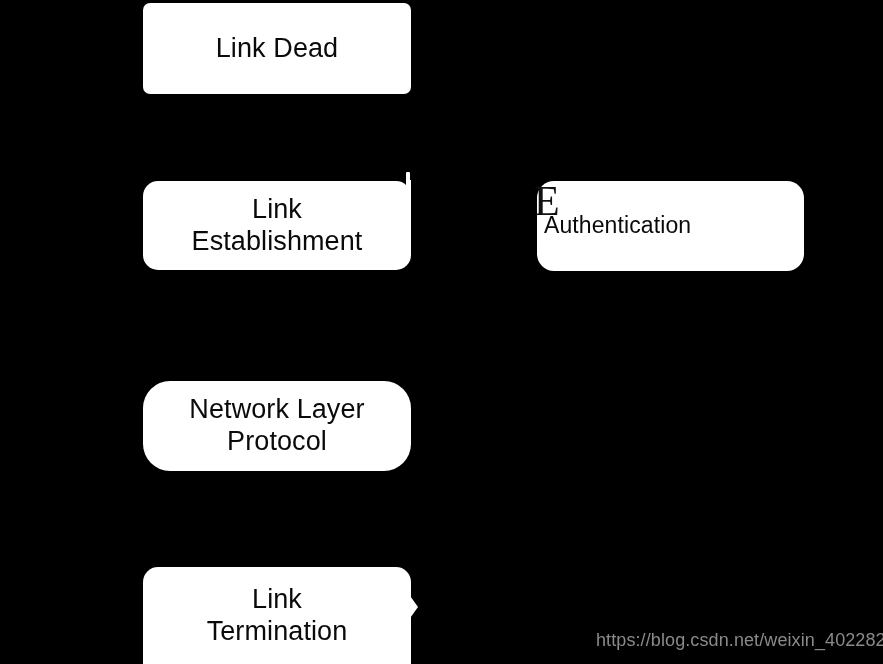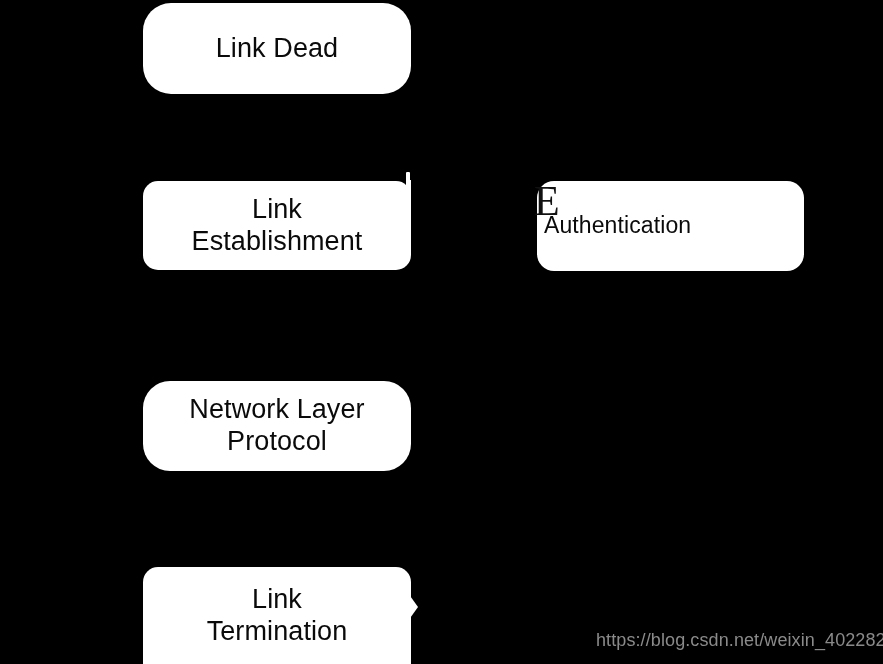--- a/index.html
+++ b/index.html
@@ -44,21 +44,21 @@
     padding: 2px 8px;
     white-space: pre-line;
   }
 
   
   #node-link-dead {
     left: 143px;
     top: 3px;
     width: 268px;
     height: 91px;
-    border-radius: 28px;
+    border-radius: 7px;
   }
   #node-link-establishment {
     left: 143px;
     top: 181px;
     width: 268px;
     height: 89px;
     border-radius: 15px;
   }
   #node-authentication {
     left: 537px;

